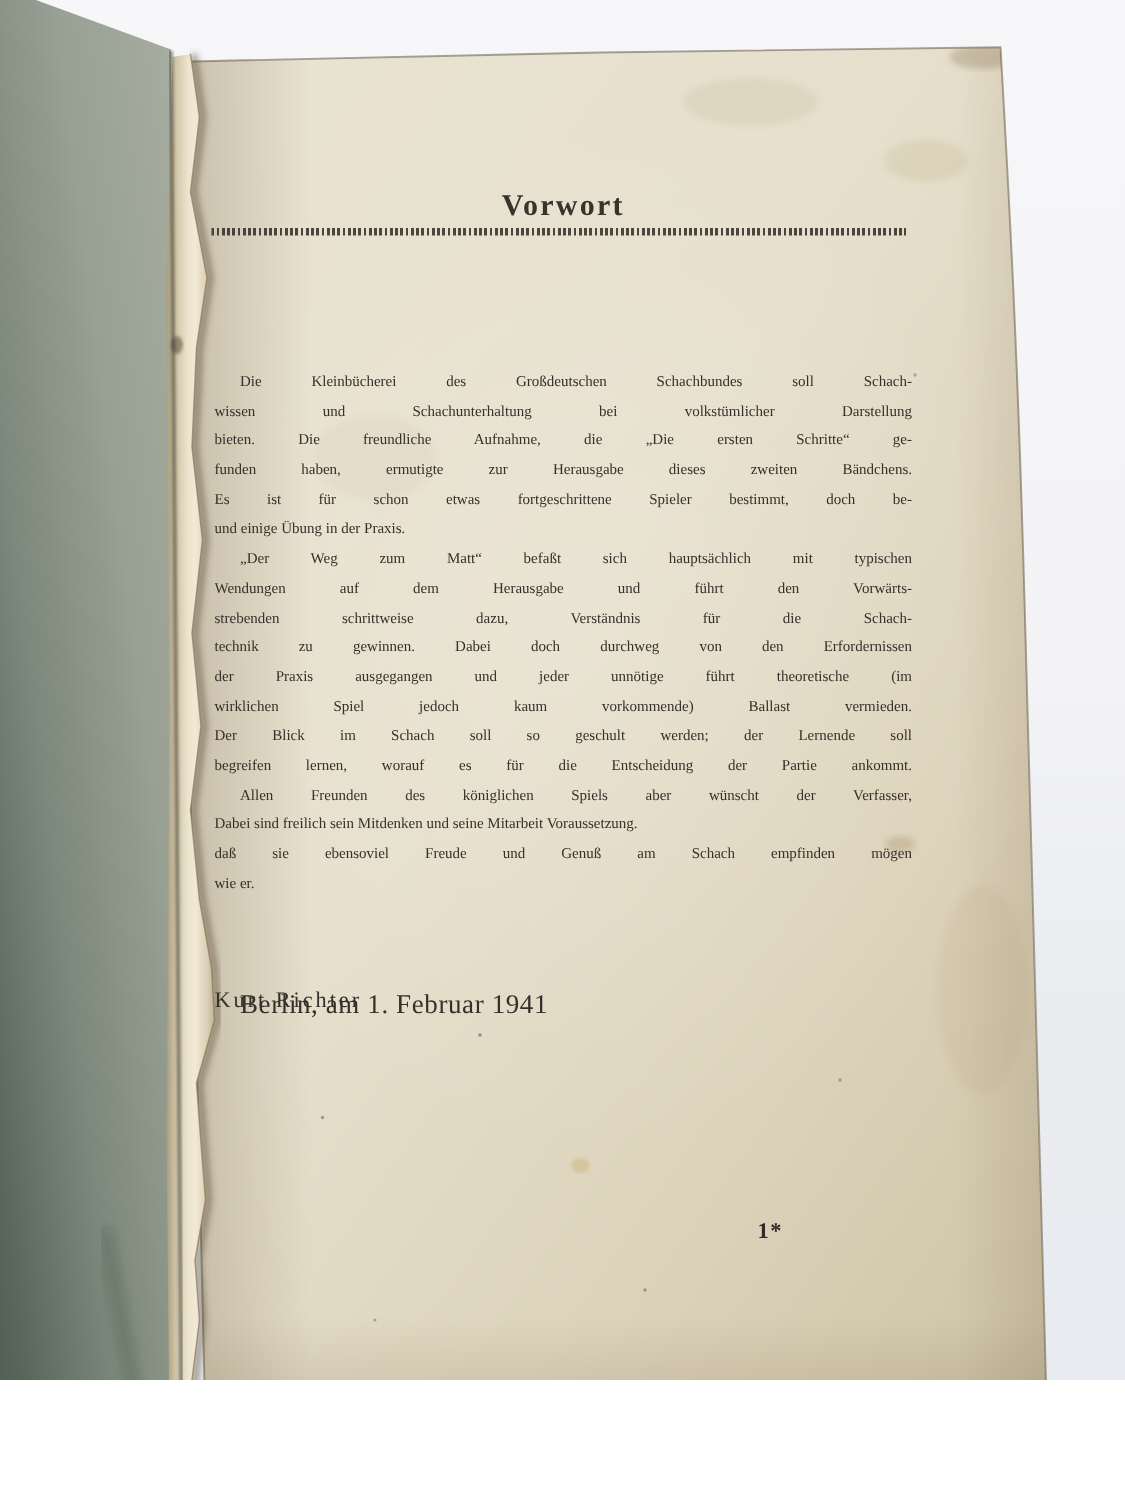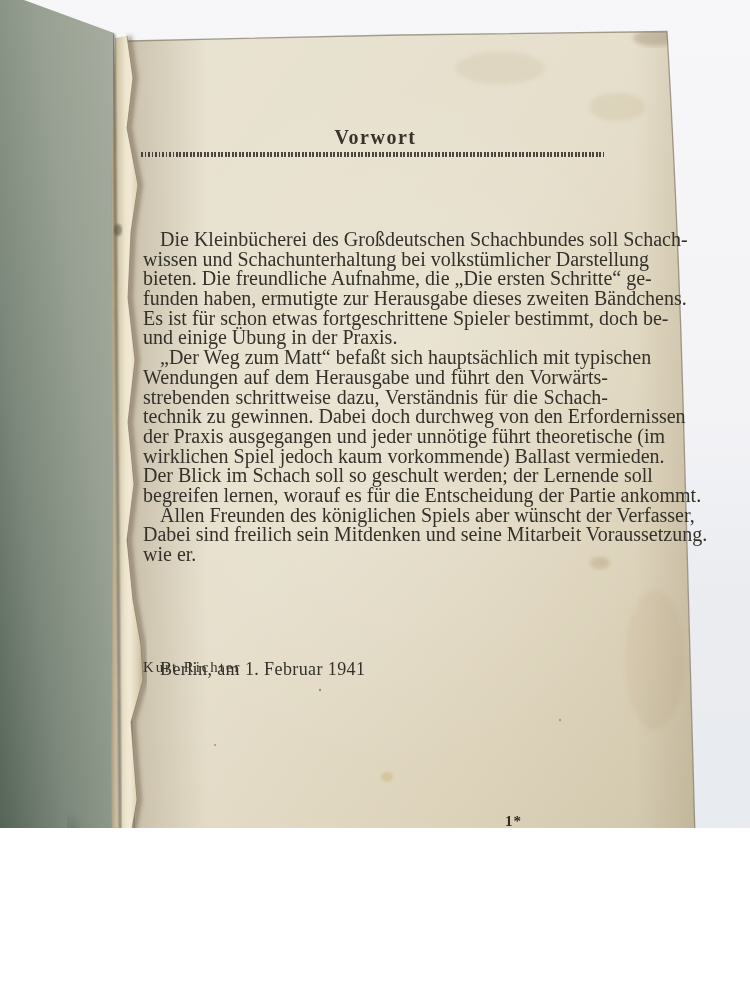--- a/index.html
+++ b/index.html
@@ -1,30 +1,30 @@
 <!DOCTYPE html>
 <html><head>
 <meta charset="utf-8">
 <style>
   html,body{margin:0;padding:0;}
   body{width:750px;height:1000px;overflow:hidden;
        font-family:"Liberation Serif","DejaVu Serif",serif;}
-  .scene{position:relative;width:750px;height:828px;
+  .scene{position:relative;width:750px;height:920px;
          background:linear-gradient(180deg,#f7f6f8 0%,#f3f3f6 50%,#eaecf0 72%,#e8ebef 100%);
          overflow:hidden;}
   .photo-svg{position:absolute;left:0;top:0;width:750px;height:1000px;}
 
   .page-title{position:absolute;left:143px;top:126px;width:465px;
               text-align:center;font-size:20px;font-weight:700;letter-spacing:1.5px;
               color:#38342c;}
   .title-rule{position:absolute;left:141px;top:152px;width:463px;height:4.5px;
               background:repeating-linear-gradient(90deg,#2f2b24 0 1.7px,rgba(0,0,0,0) 1.7px 3.5px);
               opacity:.85;}
-  .textblock{position:absolute;left:143px;top:230px;width:465px;
-             font-size:20px;color:#34312a;}
+  .textblock{position:absolute;left:143px;top:245px;width:465px;
+             font-size:10px;color:#34312a;}
   .line{height:19.7px;line-height:19.7px;white-space:nowrap;
         text-align:justify;text-align-last:justify;}
   .line.pfirst{text-indent:17px;}
   .line.plast{text-align-last:left;}
   .dateline{position:absolute;left:160px;top:659px;font-size:18px;color:#34312a;
             letter-spacing:.4px;}
   .signature{position:absolute;left:143px;top:659px;width:476px;text-align:left;
              font-size:14.8px;letter-spacing:2px;color:#34312a;}
   .sigmark{position:absolute;left:505px;top:813px;font-size:15px;font-weight:700;
            letter-spacing:1px;color:#2f2c26;}
@@ -148,19 +148,20 @@
       <div class="line pfirst">„Der Weg zum Matt“ befaßt sich hauptsächlich mit typischen</div>
       <div class="line">Wendungen auf dem Herausgabe und führt den Vorwärts-</div>
       <div class="line">strebenden schrittweise dazu, Verständnis für die Schach-</div>
       <div class="line">technik zu gewinnen.  Dabei doch durchweg von den Erfordernissen</div>
       <div class="line">der Praxis ausgegangen und jeder unnötige führt theoretische (im</div>
       <div class="line">wirklichen Spiel jedoch kaum vorkommende) Ballast vermieden.</div>
       <div class="line">Der Blick im Schach soll so geschult werden; der Lernende soll</div>
       <div class="line">begreifen lernen, worauf es für die Entscheidung der Partie ankommt.</div>
       <div class="line pfirst">Allen Freunden des königlichen Spiels aber wünscht der Verfasser,</div>
       <div class="line plast">Dabei sind freilich sein Mitdenken und seine Mitarbeit Voraussetzung.</div>
+      <div class="line">daß sie ebensoviel Freude und Genuß am Schach empfinden mögen</div>
       <div class="line plast">wie er.</div>
     </div>
 
   <div class="dateline">Berlin, am 1. Februar 1941</div>
   <div class="signature">Kurt Richter</div>
   <div class="sigmark">1*</div>
 </div>
 
 </body></html>

